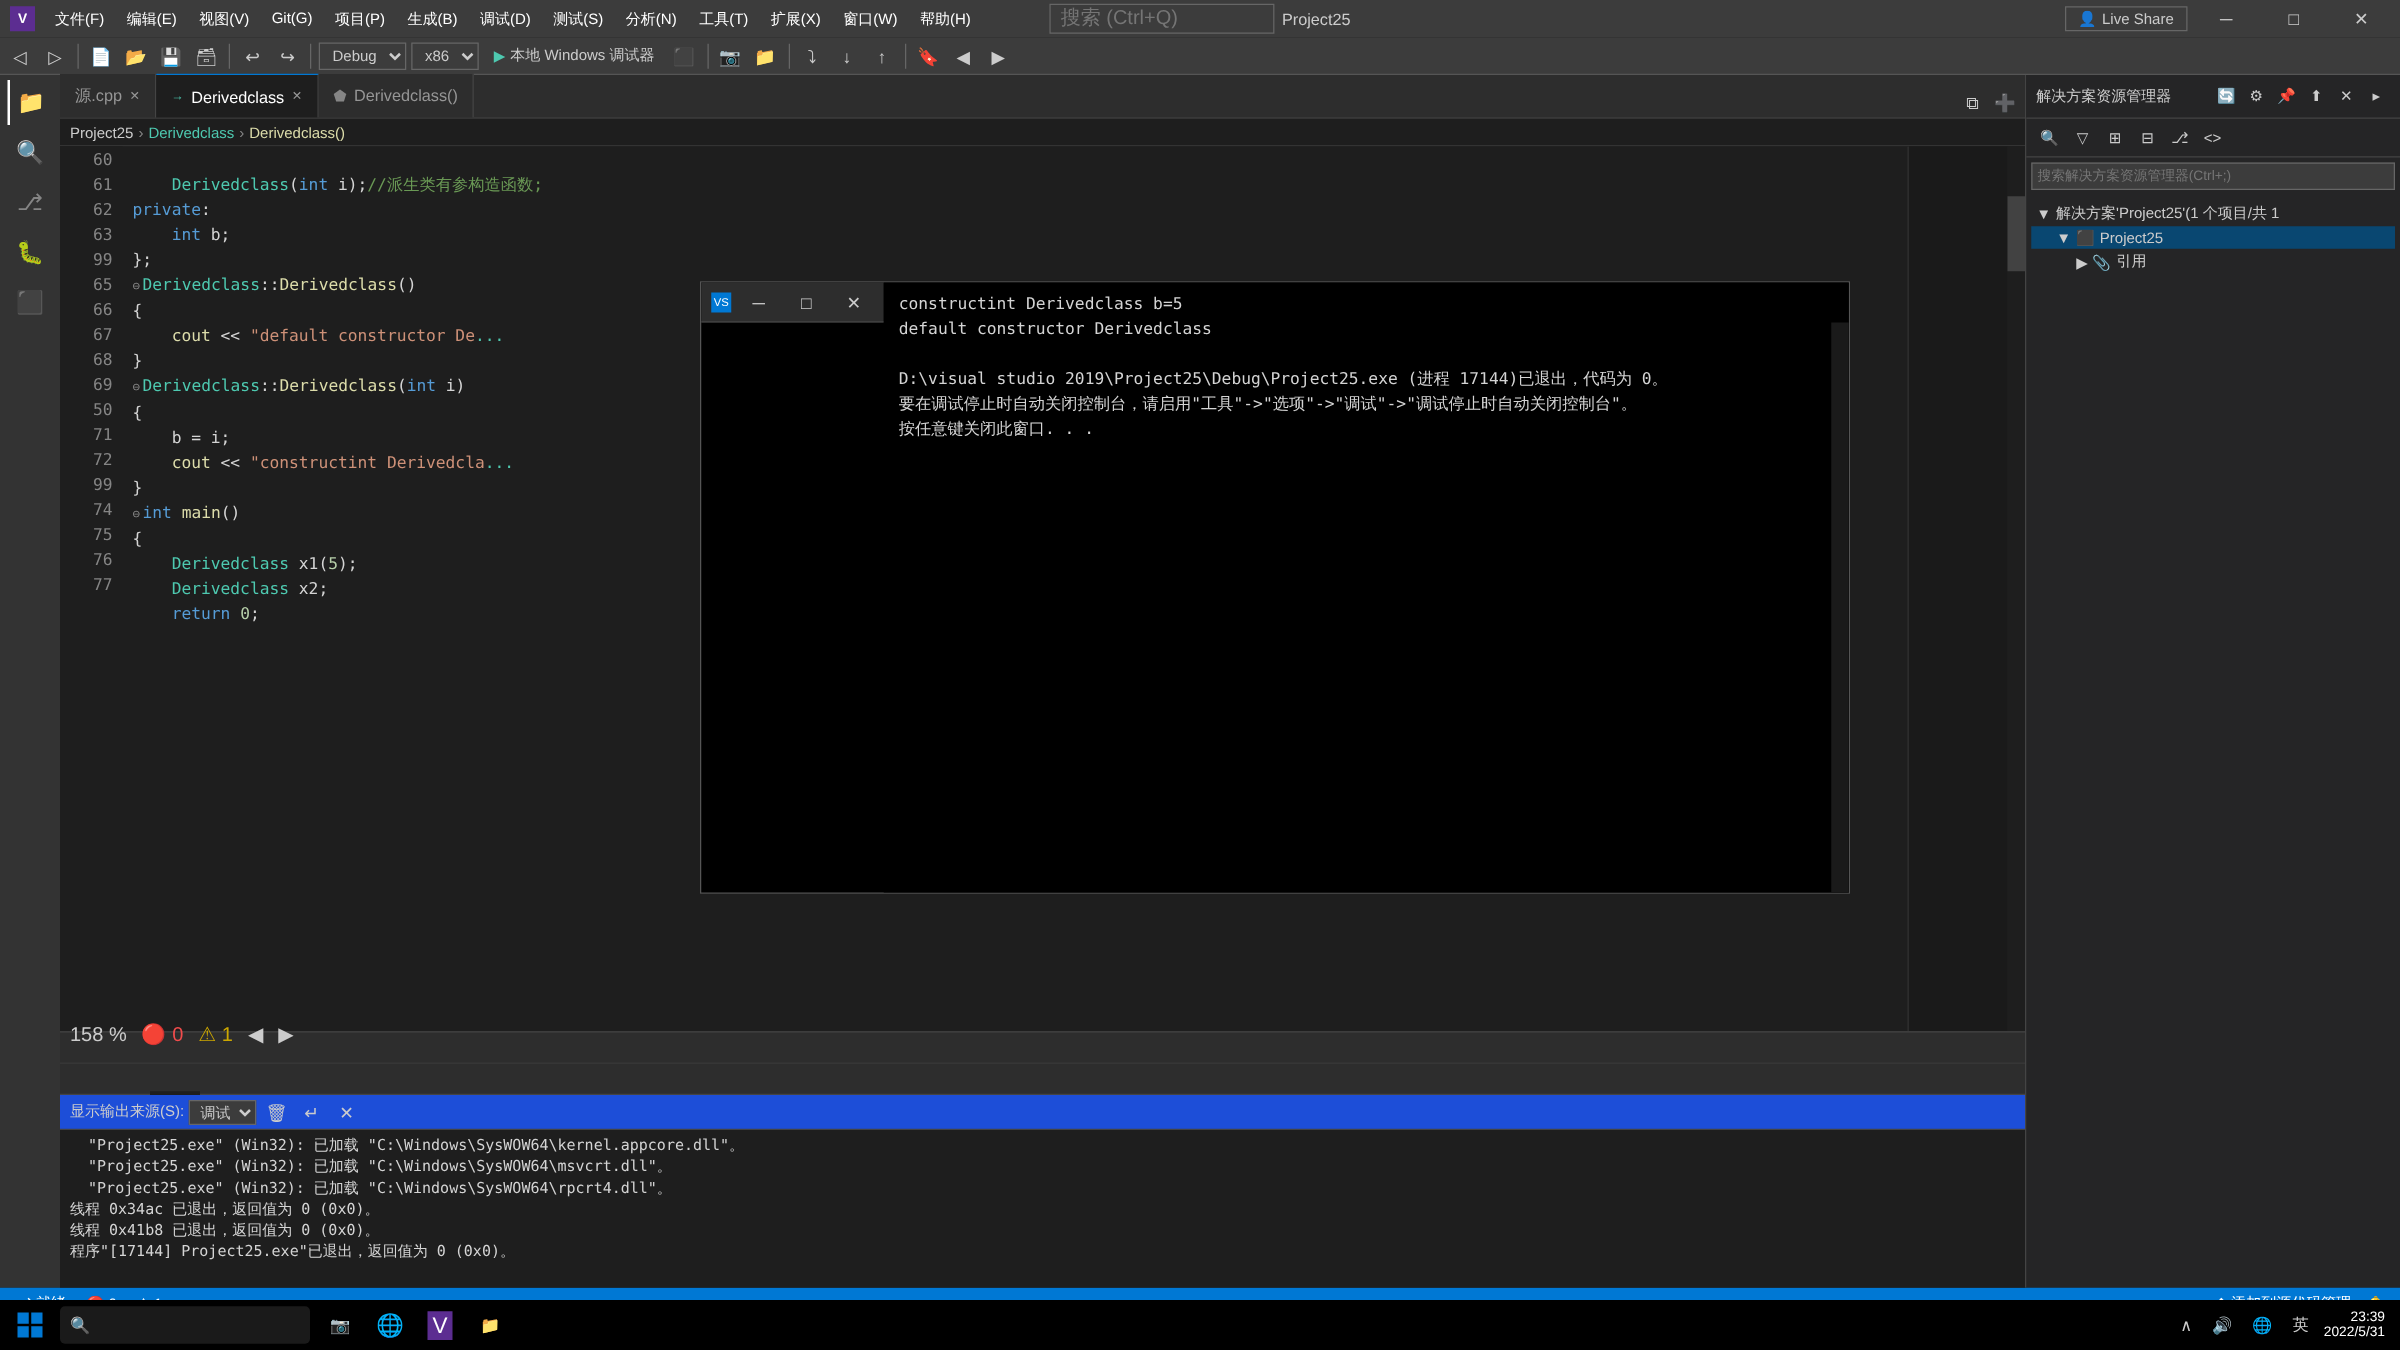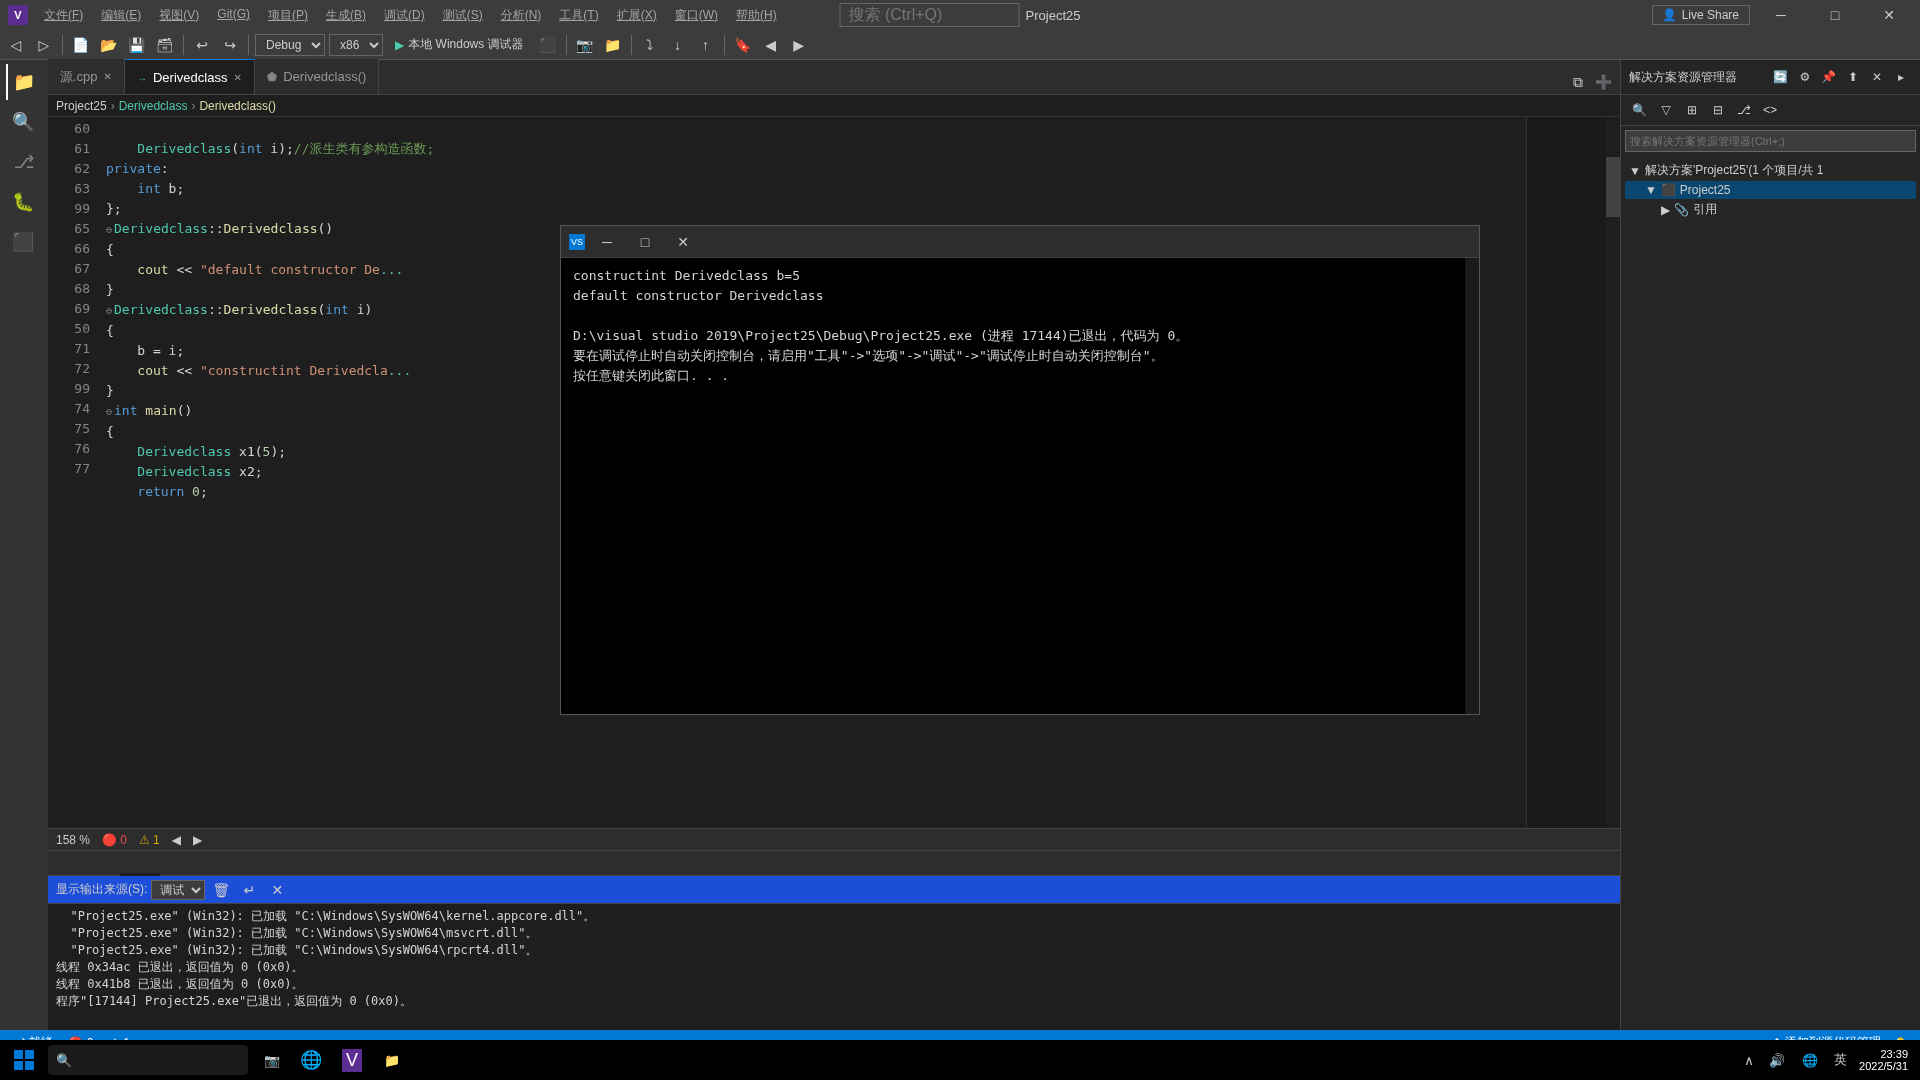--- a/index.html
+++ b/index.html
@@ -26,24 +26,23 @@
       width: 20px; height: 20px;
       background: #5c2d91;
       display: flex; align-items: center; justify-content: center;
       color: white; font-weight: bold; font-size: 11px;
     }
     #title-bar .menu-bar {
       display: flex; gap: 2px; flex: 1;
     }
     #title-bar .menu-item {
       padding: 2px 8px;
-      color: #a3a3a3;
+      color: #ffffff;
       font-size: 12px;
       cursor: pointer;
-      text-decoration: underline;
     }
     #title-bar .title-right {
       margin-left: auto;
       display: flex; align-items: center; gap: 8px;
     }
     #title-bar .search-box {
       background: #3c3c3c; border: 1px solid #666;
       padding: 2px 8px; color: #ccc; font-size: 16px;
       width: 180px;
     }
@@ -257,21 +256,21 @@
     .btab.active { color: #fff; background: #1e1e1e; }
 
     
     #debug-console {
       position: absolute;
       top: 165px; left: 512px;
       width: 920px; height: 490px;
       background: #000;
       border: 1px solid #555;
       z-index: 100;
-      display: flex; flex-direction: column;
+      display: flex; flex-direction: row;
     }
     #debug-console-titlebar {
       height: 32px; background: #2d2d2d;
       display: flex; align-items: center;
       padding: 0 8px; gap: 6px;
       border-bottom: 1px solid #444;
     }
     .console-icon {
       width: 16px; height: 16px;
       background: #0078d4;
@@ -528,21 +527,21 @@
     <span class="c-kw">return</span> <span class="c-num">0</span>;
         </div>
         <div class="mini-map"></div>
         <div class="right-scrollbar">
           <div class="scrollbar-thumb"></div>
         </div>
       </div>
 
       <div style="position:relative;">
 
-        <div style="height:22px;background:#2d2d2d;display:flex;align-items:center;padding:2px 8px;gap:12px;border-top:1px solid #444;font-size:12px;color:#ccc;">
+        <div style="height:22px;background:#2d2d2d;display:flex;align-items:flex-end;padding:12px 8px;gap:12px;border-top:1px solid #444;font-size:16px;color:#ccc;">
           <span>158 %</span>
           <span style="color:#f14c4c;">🔴 0</span>
           <span style="color:#cca700;">⚠ 1</span>
           <span>◀</span>
           <span>▶</span>
         </div>
 
         <div id="output-panel">
           <div id="bottom-tabs">
             <span class="btab">错误列表</span>

